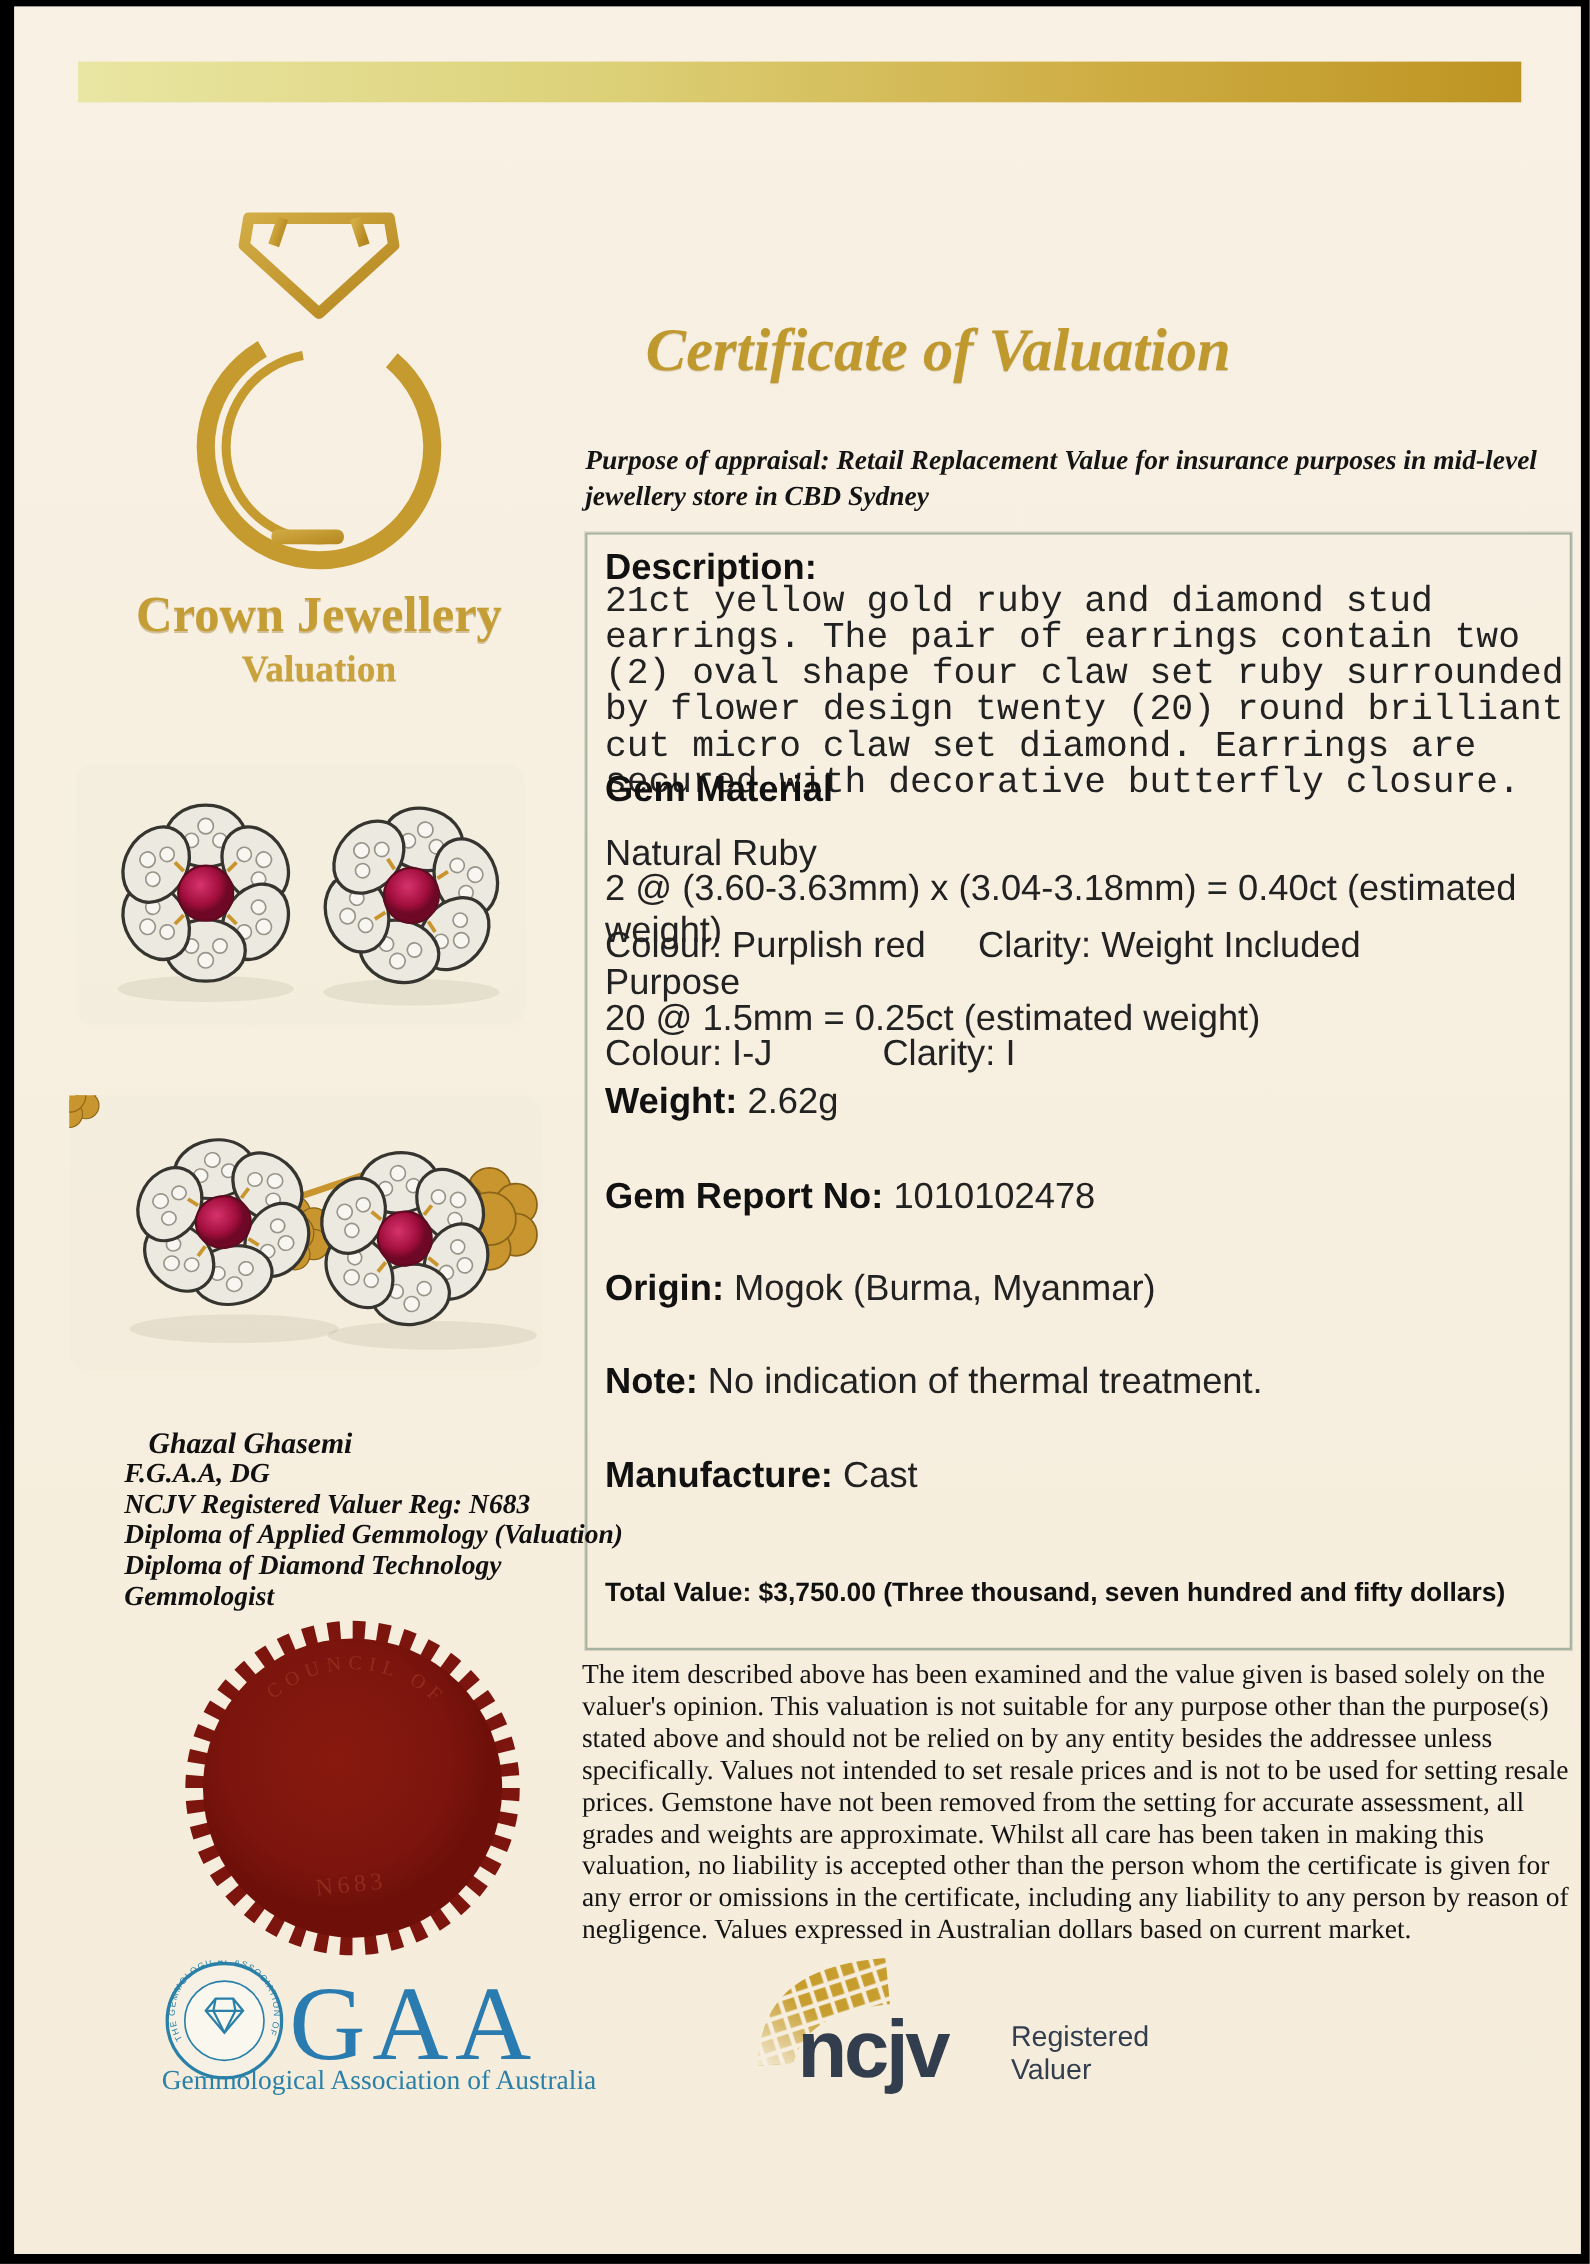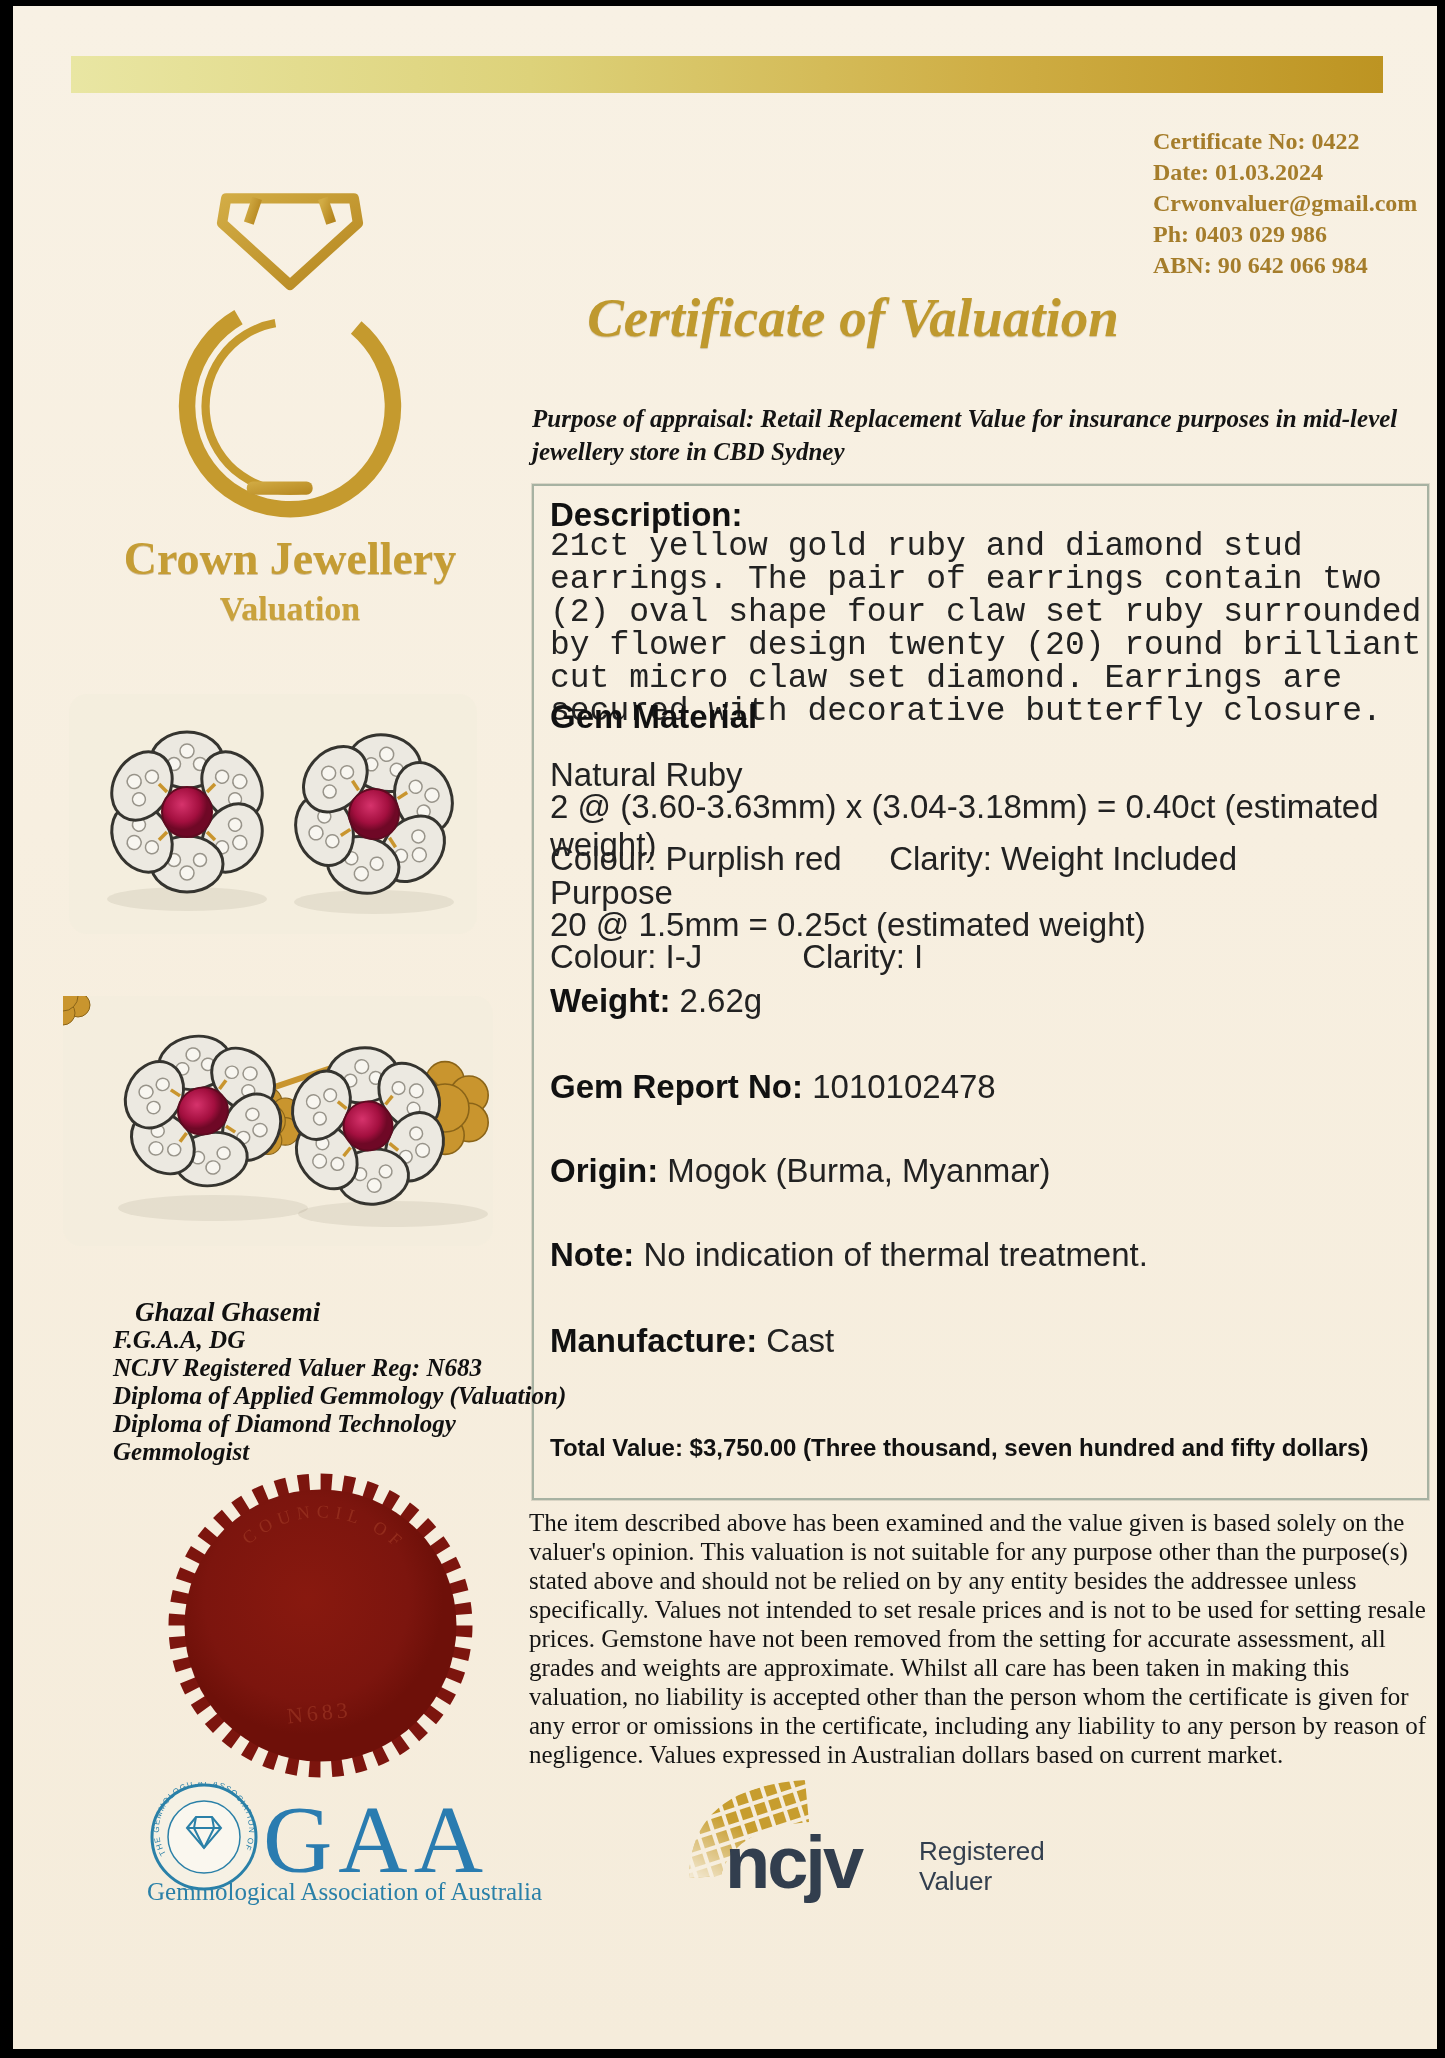--- a/index.html
+++ b/index.html
@@ -73,27 +73,20 @@
   .scallop{fill:#c9952e;stroke:#8a6418;stroke-width:1px;}
 </style>
 </head>
 <body>
 
 <div class="page">
   <div class="paper">
 
     <div class="gold-band"></div>
 
-    <div class="cert-meta">
-      <div>Certificate No: 0422</div>
-      <div>Date: 01.03.2024</div>
-      <div>Crwonvaluer@gmail.com</div>
-      <div>Ph: 0403 029 986</div>
-      <div>ABN: 90 642 066 984</div>
-    </div>
 
     <svg class="ring-logo" width="350" height="340" viewBox="0 0 340 330">
       <defs>
         <linearGradient id="goldlg" x1="0" y1="0" x2="1" y2="1">
           <stop offset="0" stop-color="#d2ac45"></stop>
             <stop offset="1" stop-color="#b5861f"></stop>
         </linearGradient>
       </defs>
       <g stroke="url(#goldlg)" fill="none" stroke-width="10" stroke-linejoin="round">
         <path d="M108,8 L232,8 L236,32 L170,92 L104,32 Z"></path>

